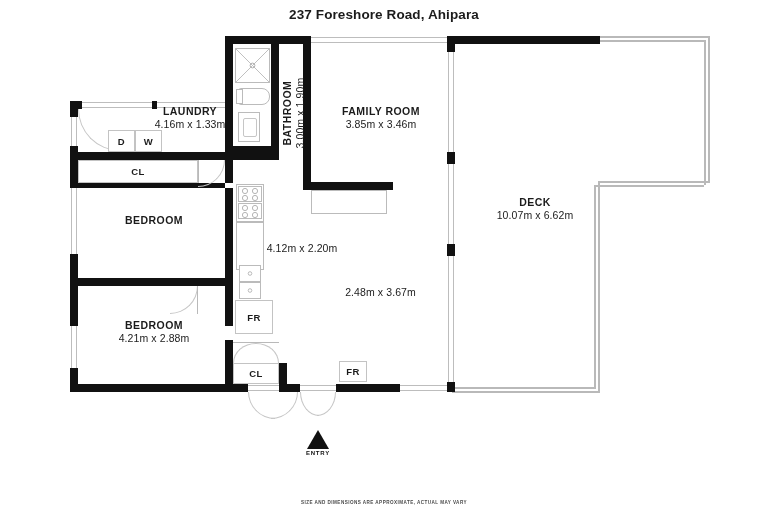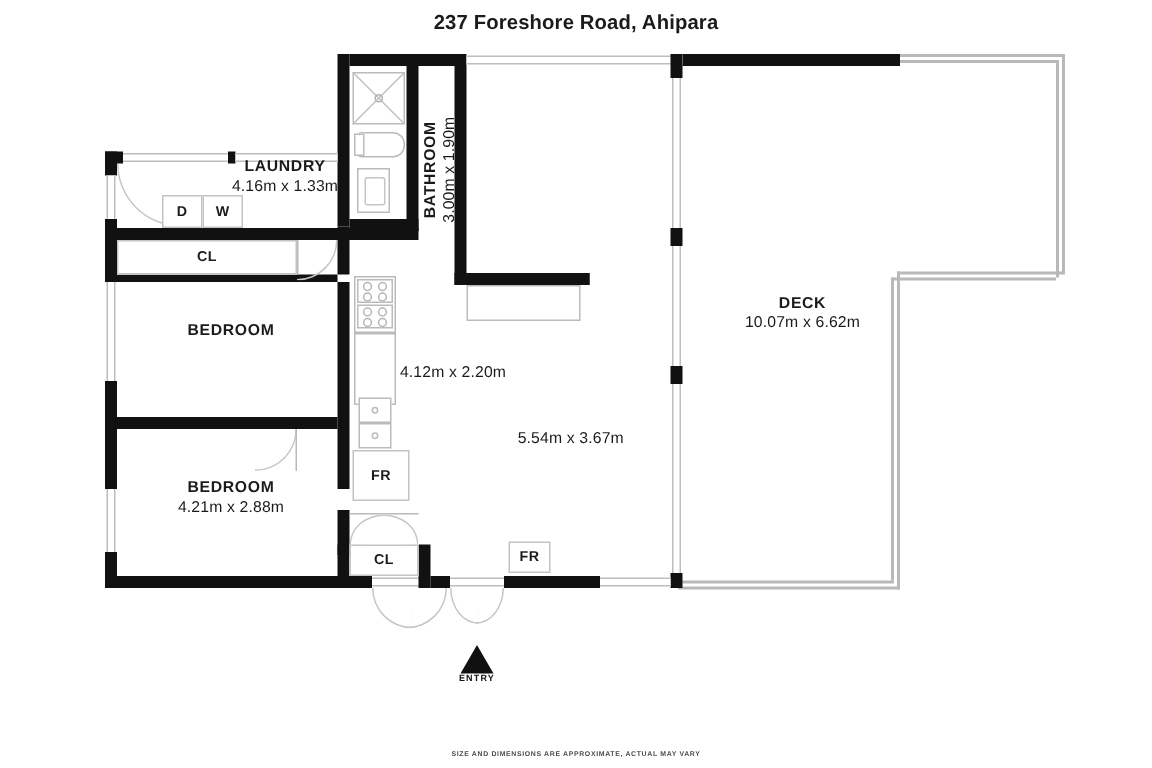--- a/index.html
+++ b/index.html
@@ -196,41 +196,45 @@
   <div class="lbl" style="left:125px;top:105px;width:130px;">
     <div class="nm">LAUNDRY</div>
     <div class="dm">4.16m x 1.33m</div>
   </div>
 
   <div class="lbl vert" style="left:234px;top:100px;width:120px;">
     <div class="nm">BATHROOM</div>
     <div class="dm">3.00m x 1.90m</div>
   </div>
 
+  <div class="lbl" style="left:316px;top:105px;width:130px;">
+    <div class="nm">FAMILY ROOM</div>
+    <div class="dm">3.85m x 3.46m</div>
+  </div>
 
   <div class="lbl" style="left:470px;top:196px;width:130px;text-align:center;">
     <div class="nm">DECK</div>
     <div class="dm">10.07m x 6.62m</div>
   </div>
 
   <div class="lbl" style="left:89px;top:214px;width:130px;">
     <div class="nm">BEDROOM</div>
   </div>
 
   <div class="lbl" style="left:89px;top:319px;width:130px;">
     <div class="nm">BEDROOM</div>
     <div class="dm">4.21m x 2.88m</div>
   </div>
 
   <div class="lbl" style="left:237px;top:242px;width:130px;">
     <div class="dm">4.12m x 2.20m</div>
   </div>
 
   <div class="lbl" style="left:308px;top:286px;width:145px;">
-    <div class="dm">5.54m x 3.67m</div>
+    <div class="dm">2.48m x 3.67m</div>
   </div>
 
   <div class="entryWrap" style="left:288px;top:430px;">
     <div class="tri"></div>
     <div class="entryTxt">ENTRY</div>
   </div>
 
   <div class="disclaimer">SIZE AND DIMENSIONS ARE APPROXIMATE, ACTUAL MAY VARY</div>
 
 </div>

